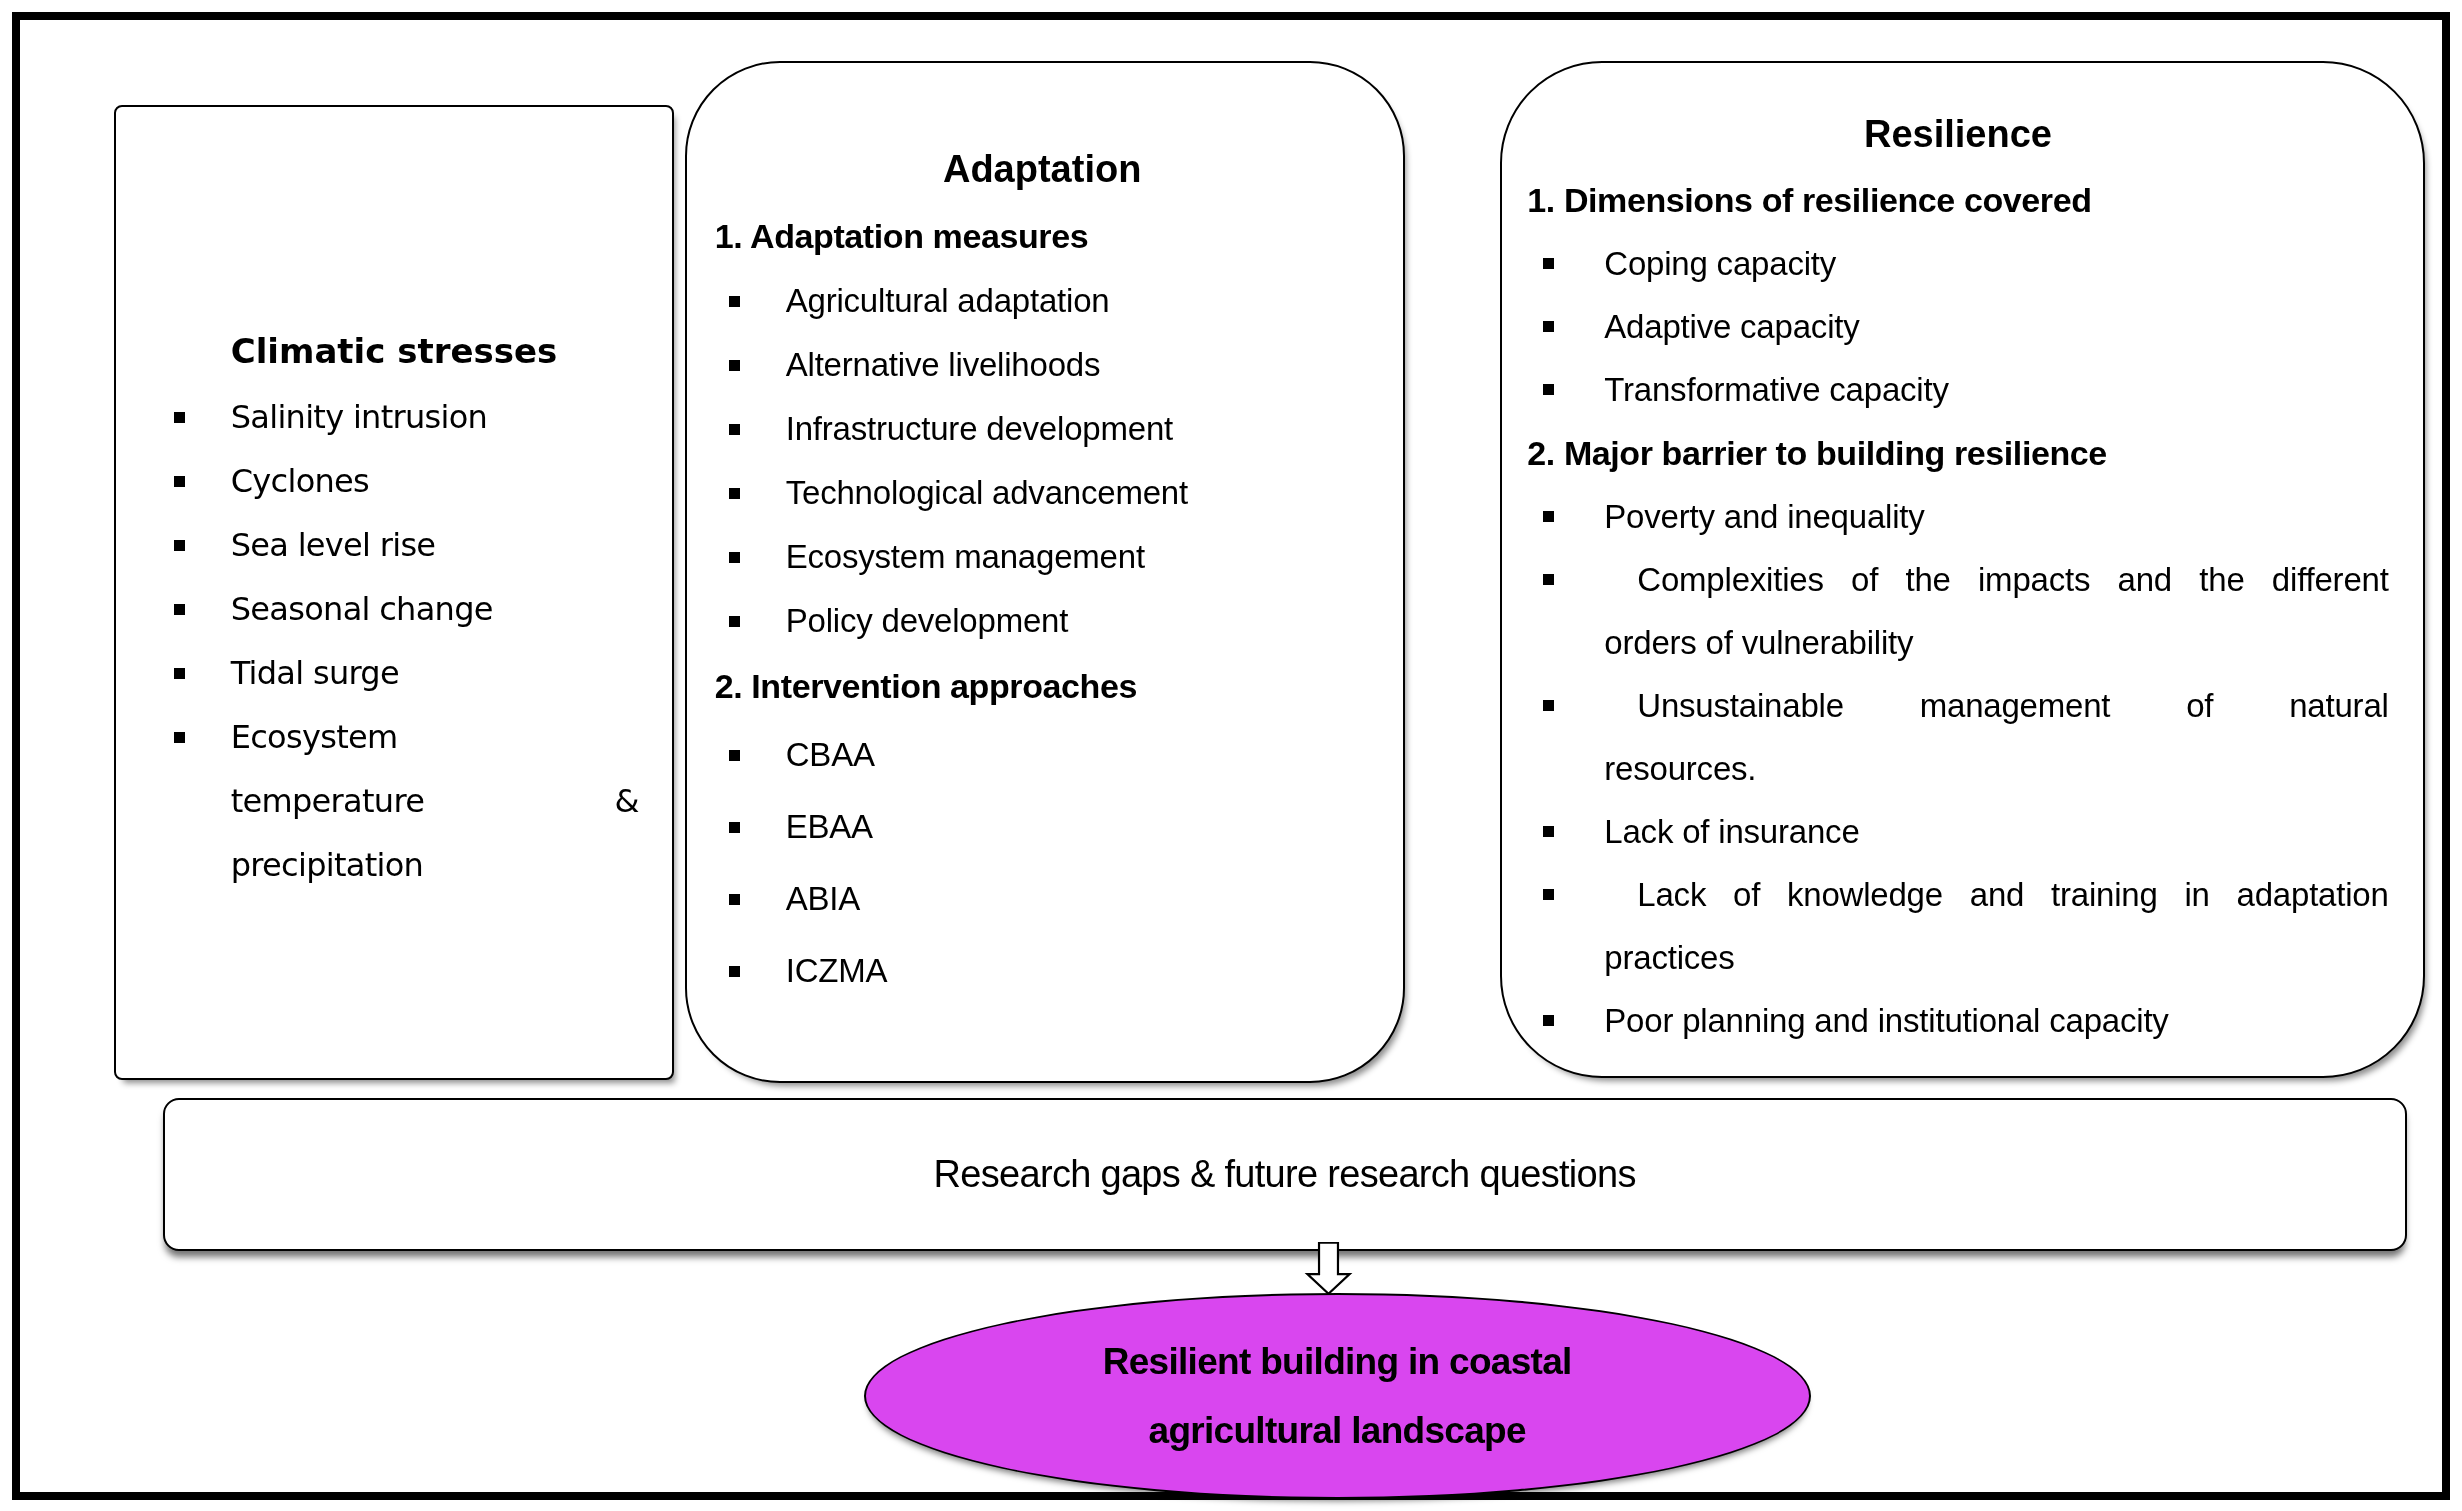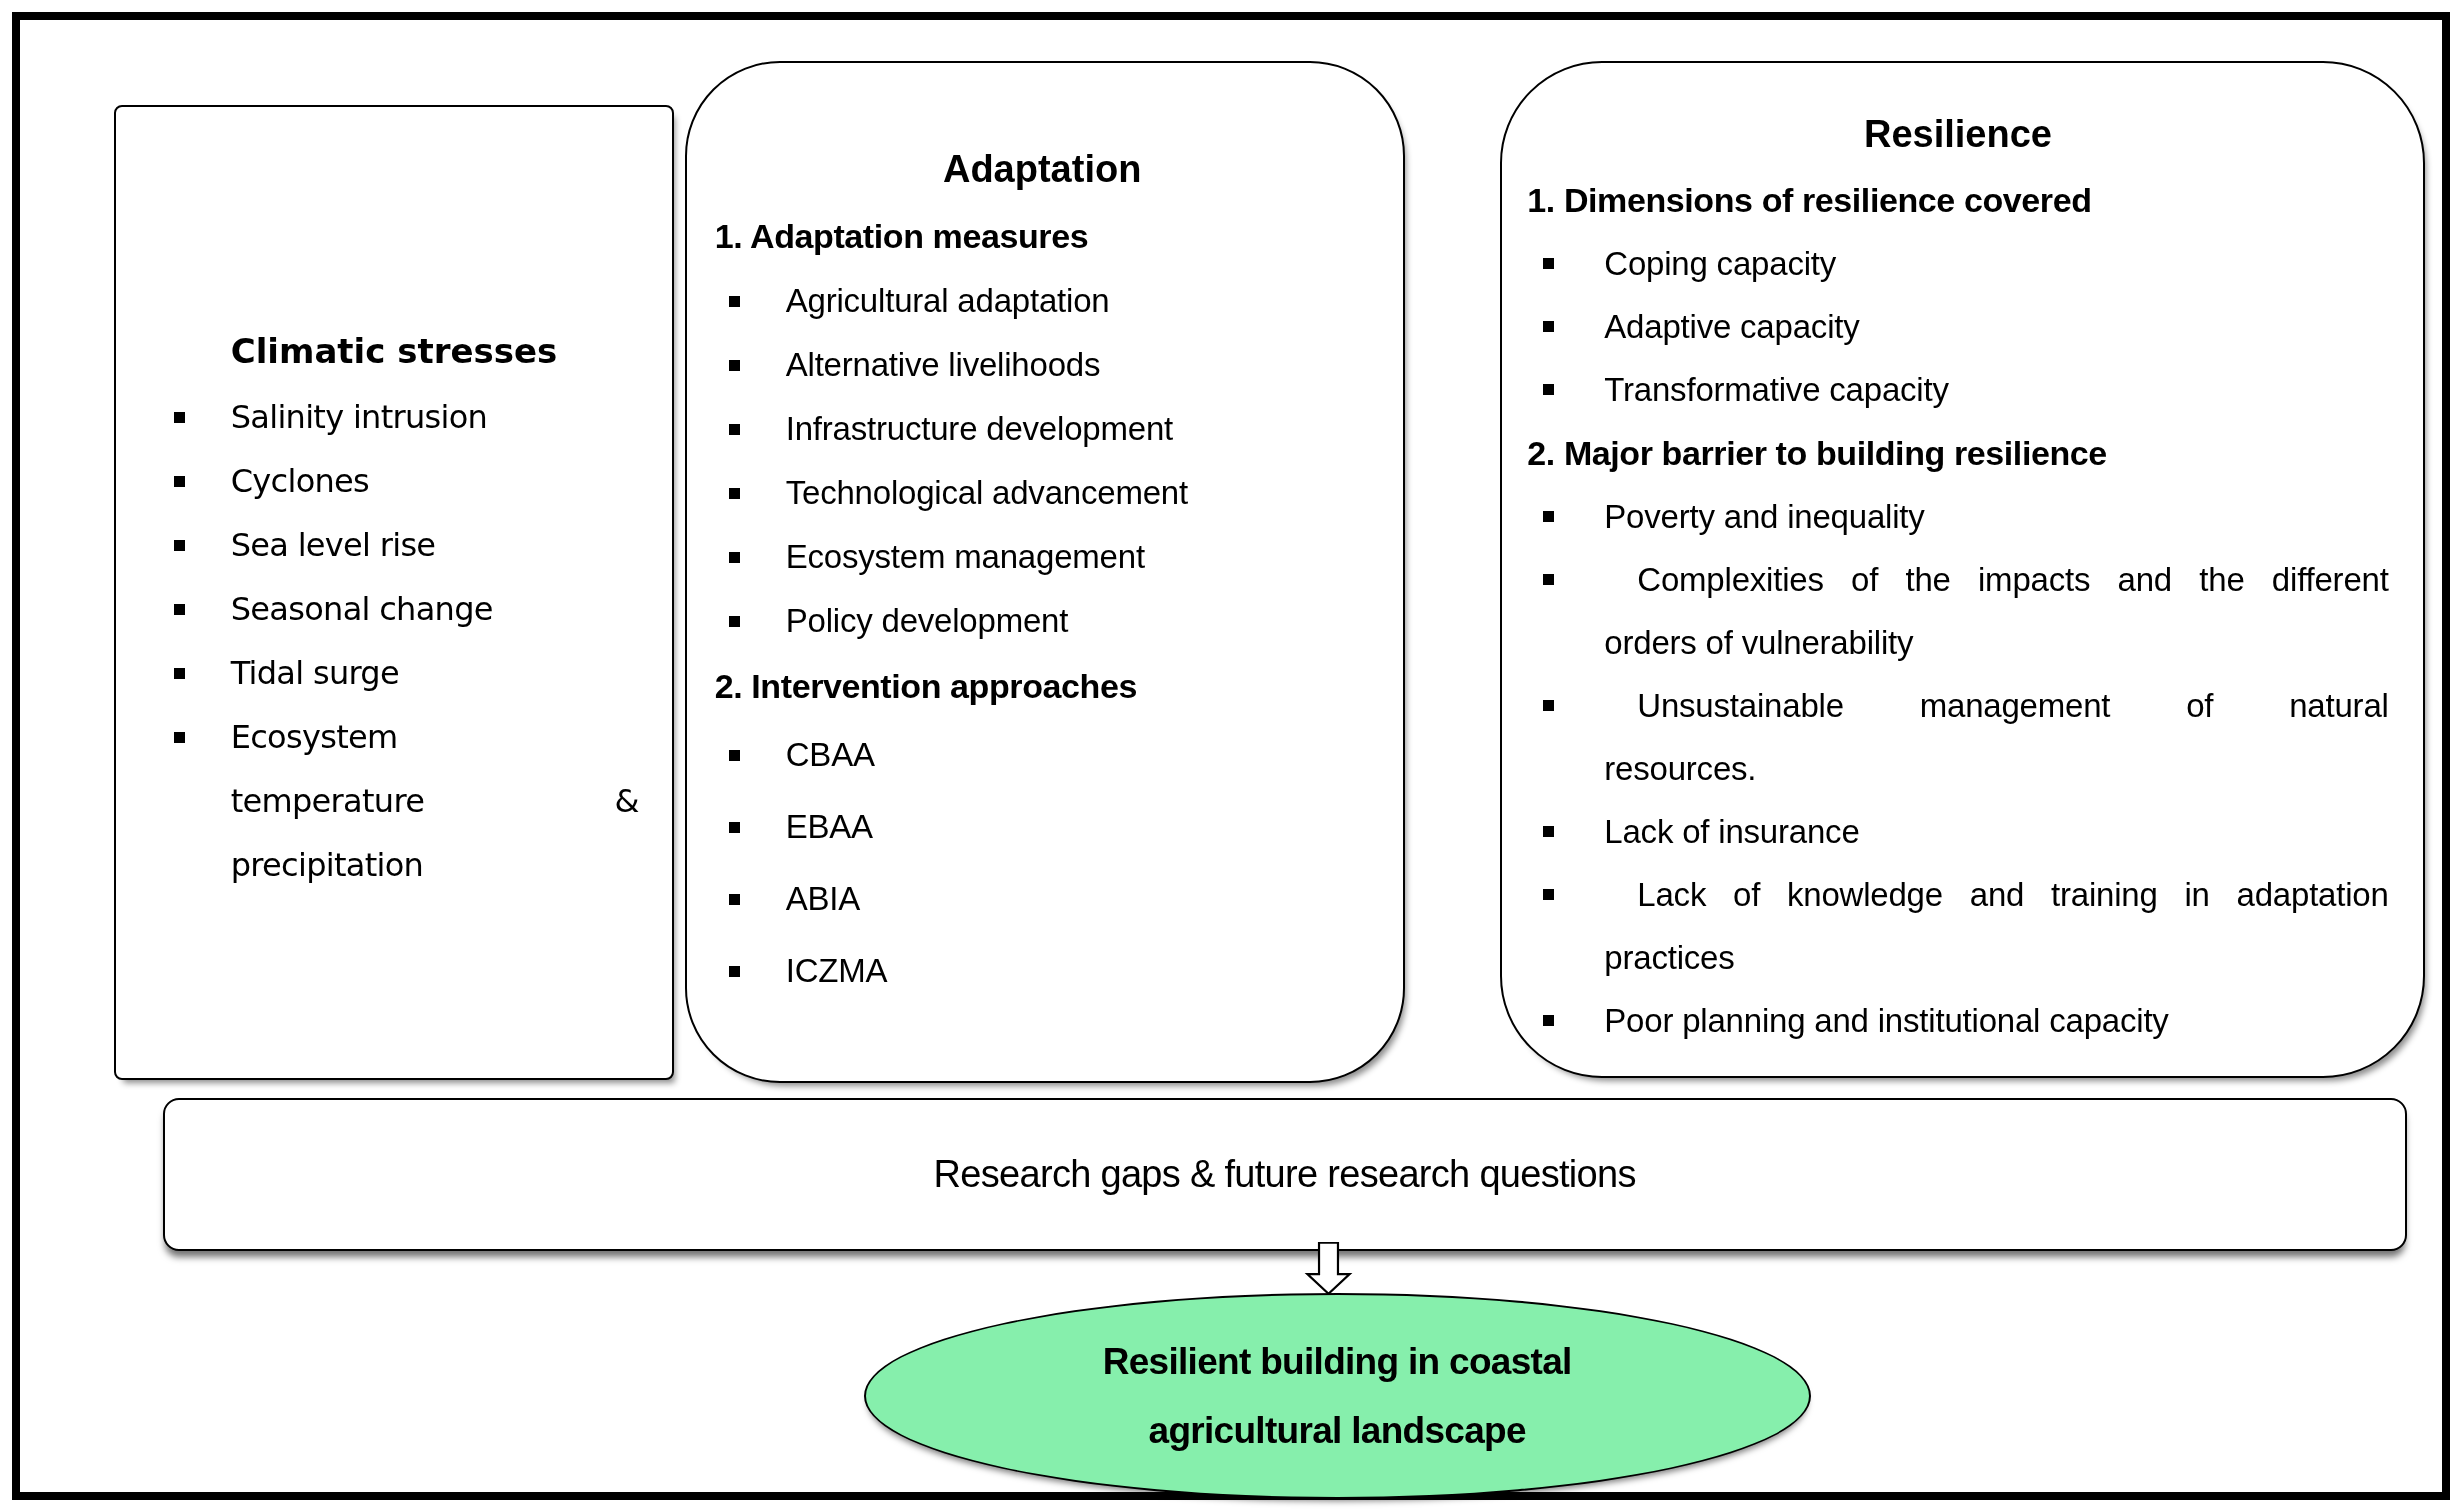--- a/index.html
+++ b/index.html
@@ -50,21 +50,21 @@
       border:2.2px solid #000;border-radius:16px;background:#fff;
       display:flex;align-items:center;justify-content:center;
       box-shadow:0 7.3px 7.3px -2.2px rgba(0,0,0,0.55);}
   .research-bar span{font-weight:normal;font-size:38px;letter-spacing:-0.7px;}
 
   
   .down-arrow{position:absolute;left:1283px;top:1222px;}
 
   
   .ellipse{position:absolute;left:844px;top:1273px;width:943px;height:202px;
-      border:2.2px solid #000;border-radius:50%;background:#86efac;
+      border:2.2px solid #000;border-radius:50%;background:#d946ef;
       display:flex;flex-direction:column;align-items:center;justify-content:center;
       box-shadow:0 5.8px 6.6px -3.7px rgba(0,0,0,0.5);}
   .ellipse div{font-weight:bold;font-size:37px;line-height:69px;letter-spacing:-0.7px;}
 </style>
 </head>
 <body>
 
 <div class="canvas">
   <div class="frame">
 

